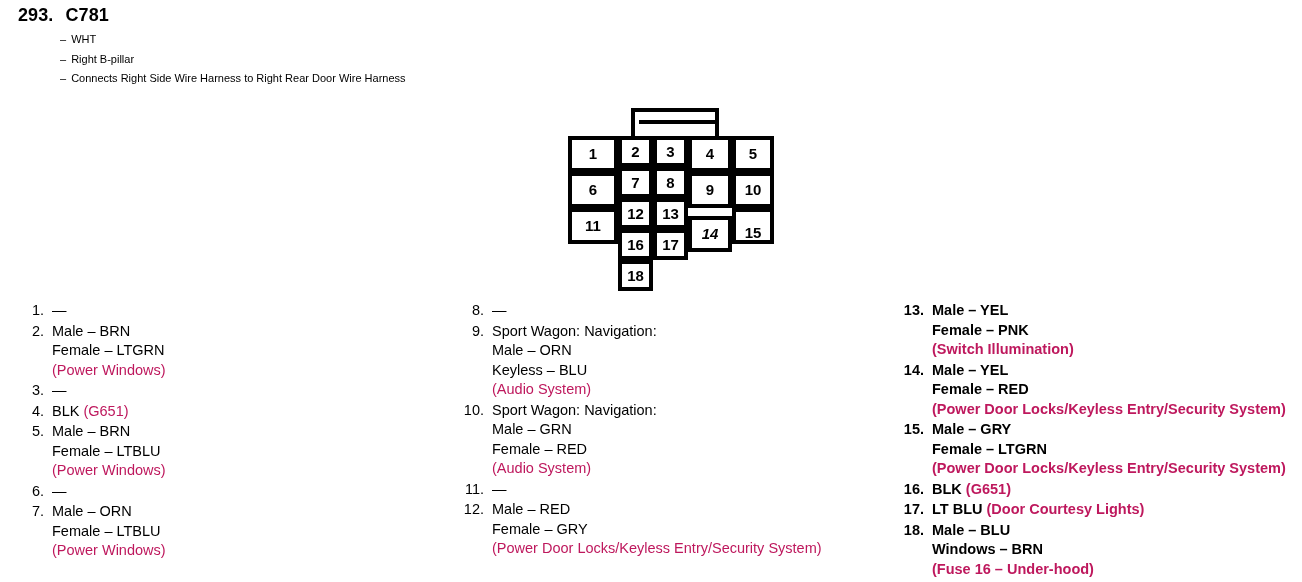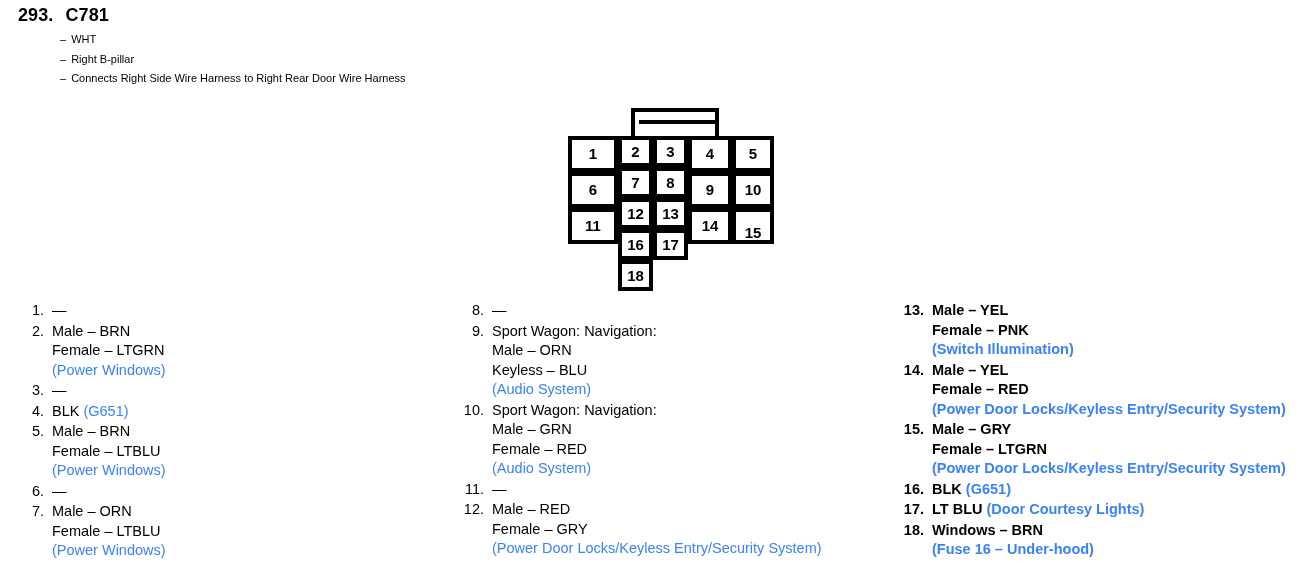--- a/index.html
+++ b/index.html
@@ -83,21 +83,21 @@
     line-height: 19.5px;
     white-space: nowrap;
   }
   .pin-body {
     flex: 1 1 auto;
     padding-left: 8px;
     font-size: 14.5px;
     line-height: 19.5px;
   }
   .pin-line { white-space: nowrap; }
-  .note { color: #3b82f6; }
+  .note { color: #be185d; }
 </style>
 </head>
 <body>
 
 <div id="header">
   <div class="hdr-title-row">
     <span class="hdr-num">293.</span><span class="hdr-name">C781</span>
   </div>
   <div class="hdr-lines">
     <div class="hdr-line">
@@ -149,21 +149,21 @@
       </div>
       <div class="cell" style="left: 0px; top: 100px; width: 50px; height: 36px;">
         <span>11</span>
       </div>
       <div class="cell" style="left: 50px; top: 90px; width: 35px; height: 31px;">
         <span>12</span>
       </div>
       <div class="cell" style="left: 85px; top: 90px; width: 35px; height: 31px;">
         <span>13</span>
       </div>
-      <div class="cell" style="left: 120px; top: 100px; width: 44px; height: 36px;">
+      <div class="cell" style="left: 120px; top: 108px; width: 44px; height: 36px; font-style: italic;">
         <span>14</span>
       </div>
       <div class="cell" style="left: 164px; top: 100px; width: 42px; height: 36px; align-items: flex-end;">
         <span>15</span>
       </div>
       <div class="cell" style="left: 50px; top: 121px; width: 35px; height: 31px;">
         <span>16</span>
       </div>
       <div class="cell" style="left: 85px; top: 121px; width: 35px; height: 31px;">
         <span>17</span>
@@ -297,17 +297,18 @@
     </div>
     <div class="pin-item">
       <div class="pin-num">17.</div>
       <div class="pin-body">
         <div class="pin-line"><span>LT BLU </span><span class="note">(Door Courtesy Lights)</span></div>
       </div>
     </div>
     <div class="pin-item">
       <div class="pin-num">18.</div>
       <div class="pin-body">
+        <div class="pin-line"><span>Male – BLU</span></div>
         <div class="pin-line"><span>Windows – BRN</span></div>
         <div class="pin-line"><span class="note">(Fuse 16 – Under-hood)</span></div>
       </div>
     </div>
   </div>
 
 </body></html>

